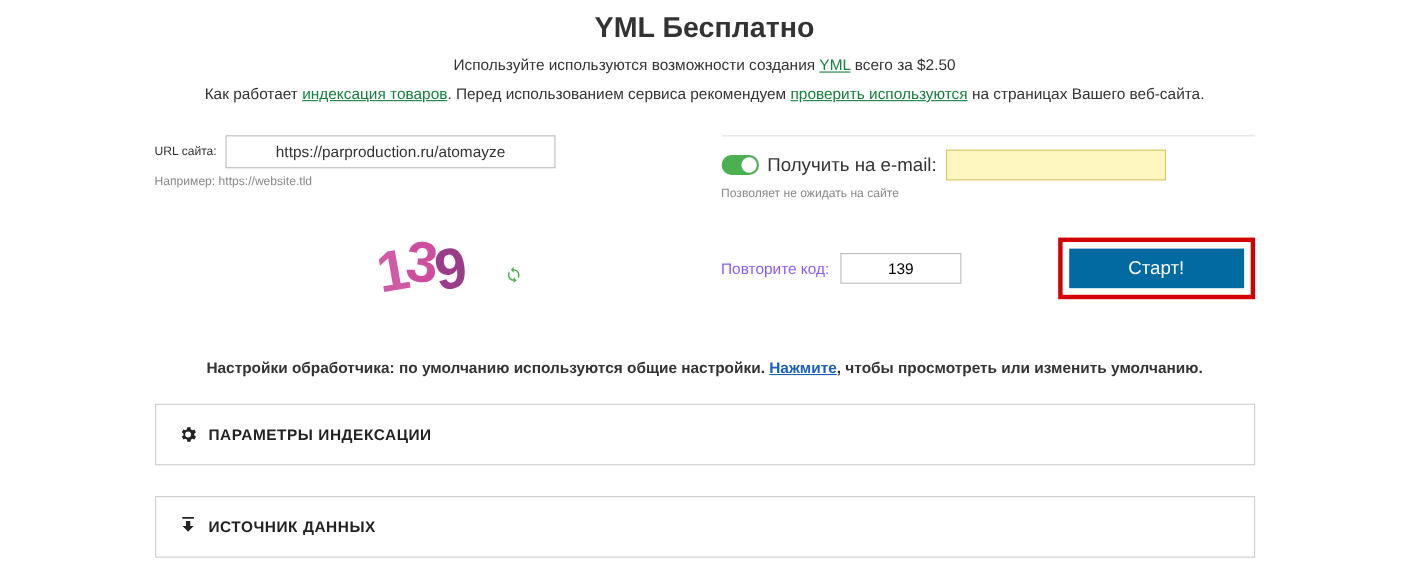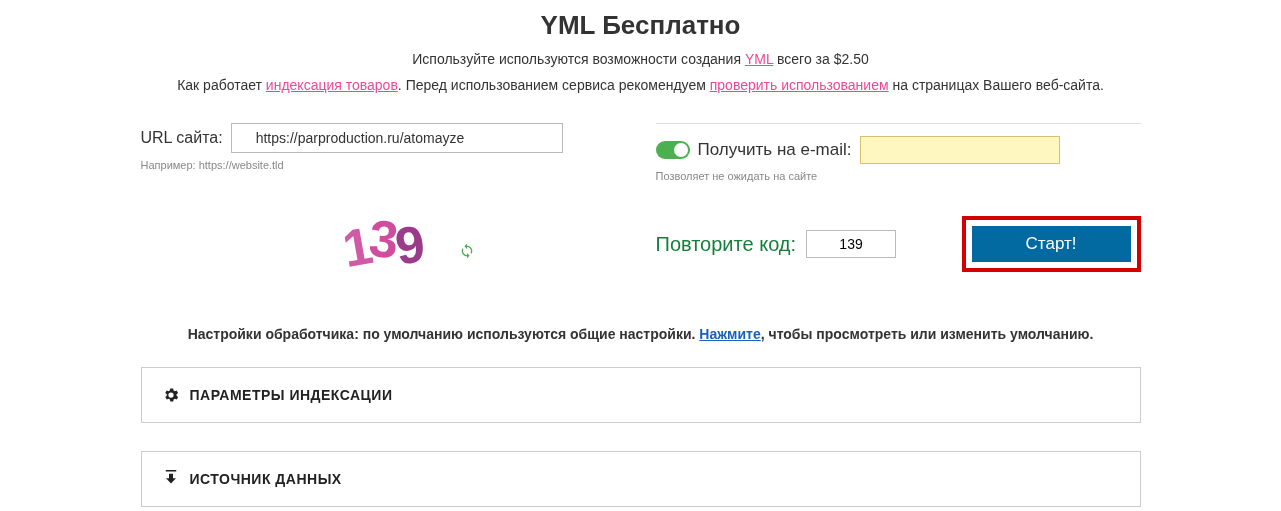--- a/index.html
+++ b/index.html
@@ -18,44 +18,44 @@
     color: #333;
     margin-bottom: 10px;
   }
   .sub1, .sub2 {
     text-align: center;
     font-size: 14px;
     color: #333;
     margin-bottom: 10px;
   }
   a.link {
-    color: #ec4899;
+    color: #15803d;
     text-decoration: underline;
   }
   .row {
     display: flex;
     gap: 30px;
     margin-top: 30px;
   }
   .col { flex: 1; border-top: 1px solid #ddd; padding-top: 12px; position: relative; }
   .col.left { border-top: none; padding-top: 0; }
   .url-row { display: flex; align-items: center; }
   .label-cell {
-    font-size: 16px;
+    font-size: 11px;
     color: #333;
     padding-right: 8px;
     white-space: nowrap;
   }
   .url-input {
-    width: 332px;
+    width: 300px;
     padding: 6px 24px;
     border: 1px solid #bbb;
     font-family: inherit;
     font-size: 14px;
-    text-align: left;
+    text-align: center;
     color: #333;
   }
   .hint {
     font-size: 11px;
     color: #888;
     margin-top: 6px;
   }
   .email-row { display: flex; align-items: center; }
   .toggle {
     width: 34px; height: 18px;
@@ -98,27 +98,27 @@
   }
   .d1 { color: #d05aa6; transform: rotate(-10deg) translateY(6px); }
   .d2 { color: #cf4d9e; transform: rotate(5deg) translateY(-2px); margin-left: -6px; }
   .d3 { color: #9a3c8a; transform: rotate(-8deg) translateY(4px); margin-left: -6px; }
   .refresh-icon {
     position: absolute; right: -22px; bottom: 18px;
     color: #4caf50; font-size: 16px;
     cursor: pointer;
   }
   .captcha-label {
-    font-size: 20px;
-    color: #15803d;
+    font-size: 14px;
+    color: #8b5cf6;
     margin-right: 10px;
     white-space: nowrap;
   }
   .captcha-input {
-    width: 90px;
+    width: 110px;
     padding: 5px 8px;
     border: 1px solid #bbb;
     font-family: inherit;
     font-size: 14px;
     text-align: center;
   }
   .start-outline {
     border: 4px solid #d40000;
     padding: 6px;
     margin-left: auto;
@@ -166,21 +166,21 @@
 <body>
 
 <div class="wrap">
   <h1>YML Бесплатно</h1>
 
   <p class="sub1">
     <span>Используйте используются возможности создания </span><a class="link">YML</a><span> всего за $2.50</span>
   </p>
 
   <p class="sub2">
-    <span>Как работает </span><a class="link">индексация товаров</a><span>. Перед использованием сервиса рекомендуем </span><a class="link">проверить использованием</a><span> на страницах Вашего веб-сайта.</span>
+    <span>Как работает </span><a class="link">индексация товаров</a><span>. Перед использованием сервиса рекомендуем </span><a class="link">проверить используются</a><span> на страницах Вашего веб-сайта.</span>
   </p>
 
   <div class="row">
     <div class="col left">
       <div class="url-row">
         <span class="label-cell">URL сайта:</span>
         <input class="url-input" value="https://parproduction.ru/atomayze" style="">
       </div>
       <div class="hint">Например: https://website.tld</div>
 

